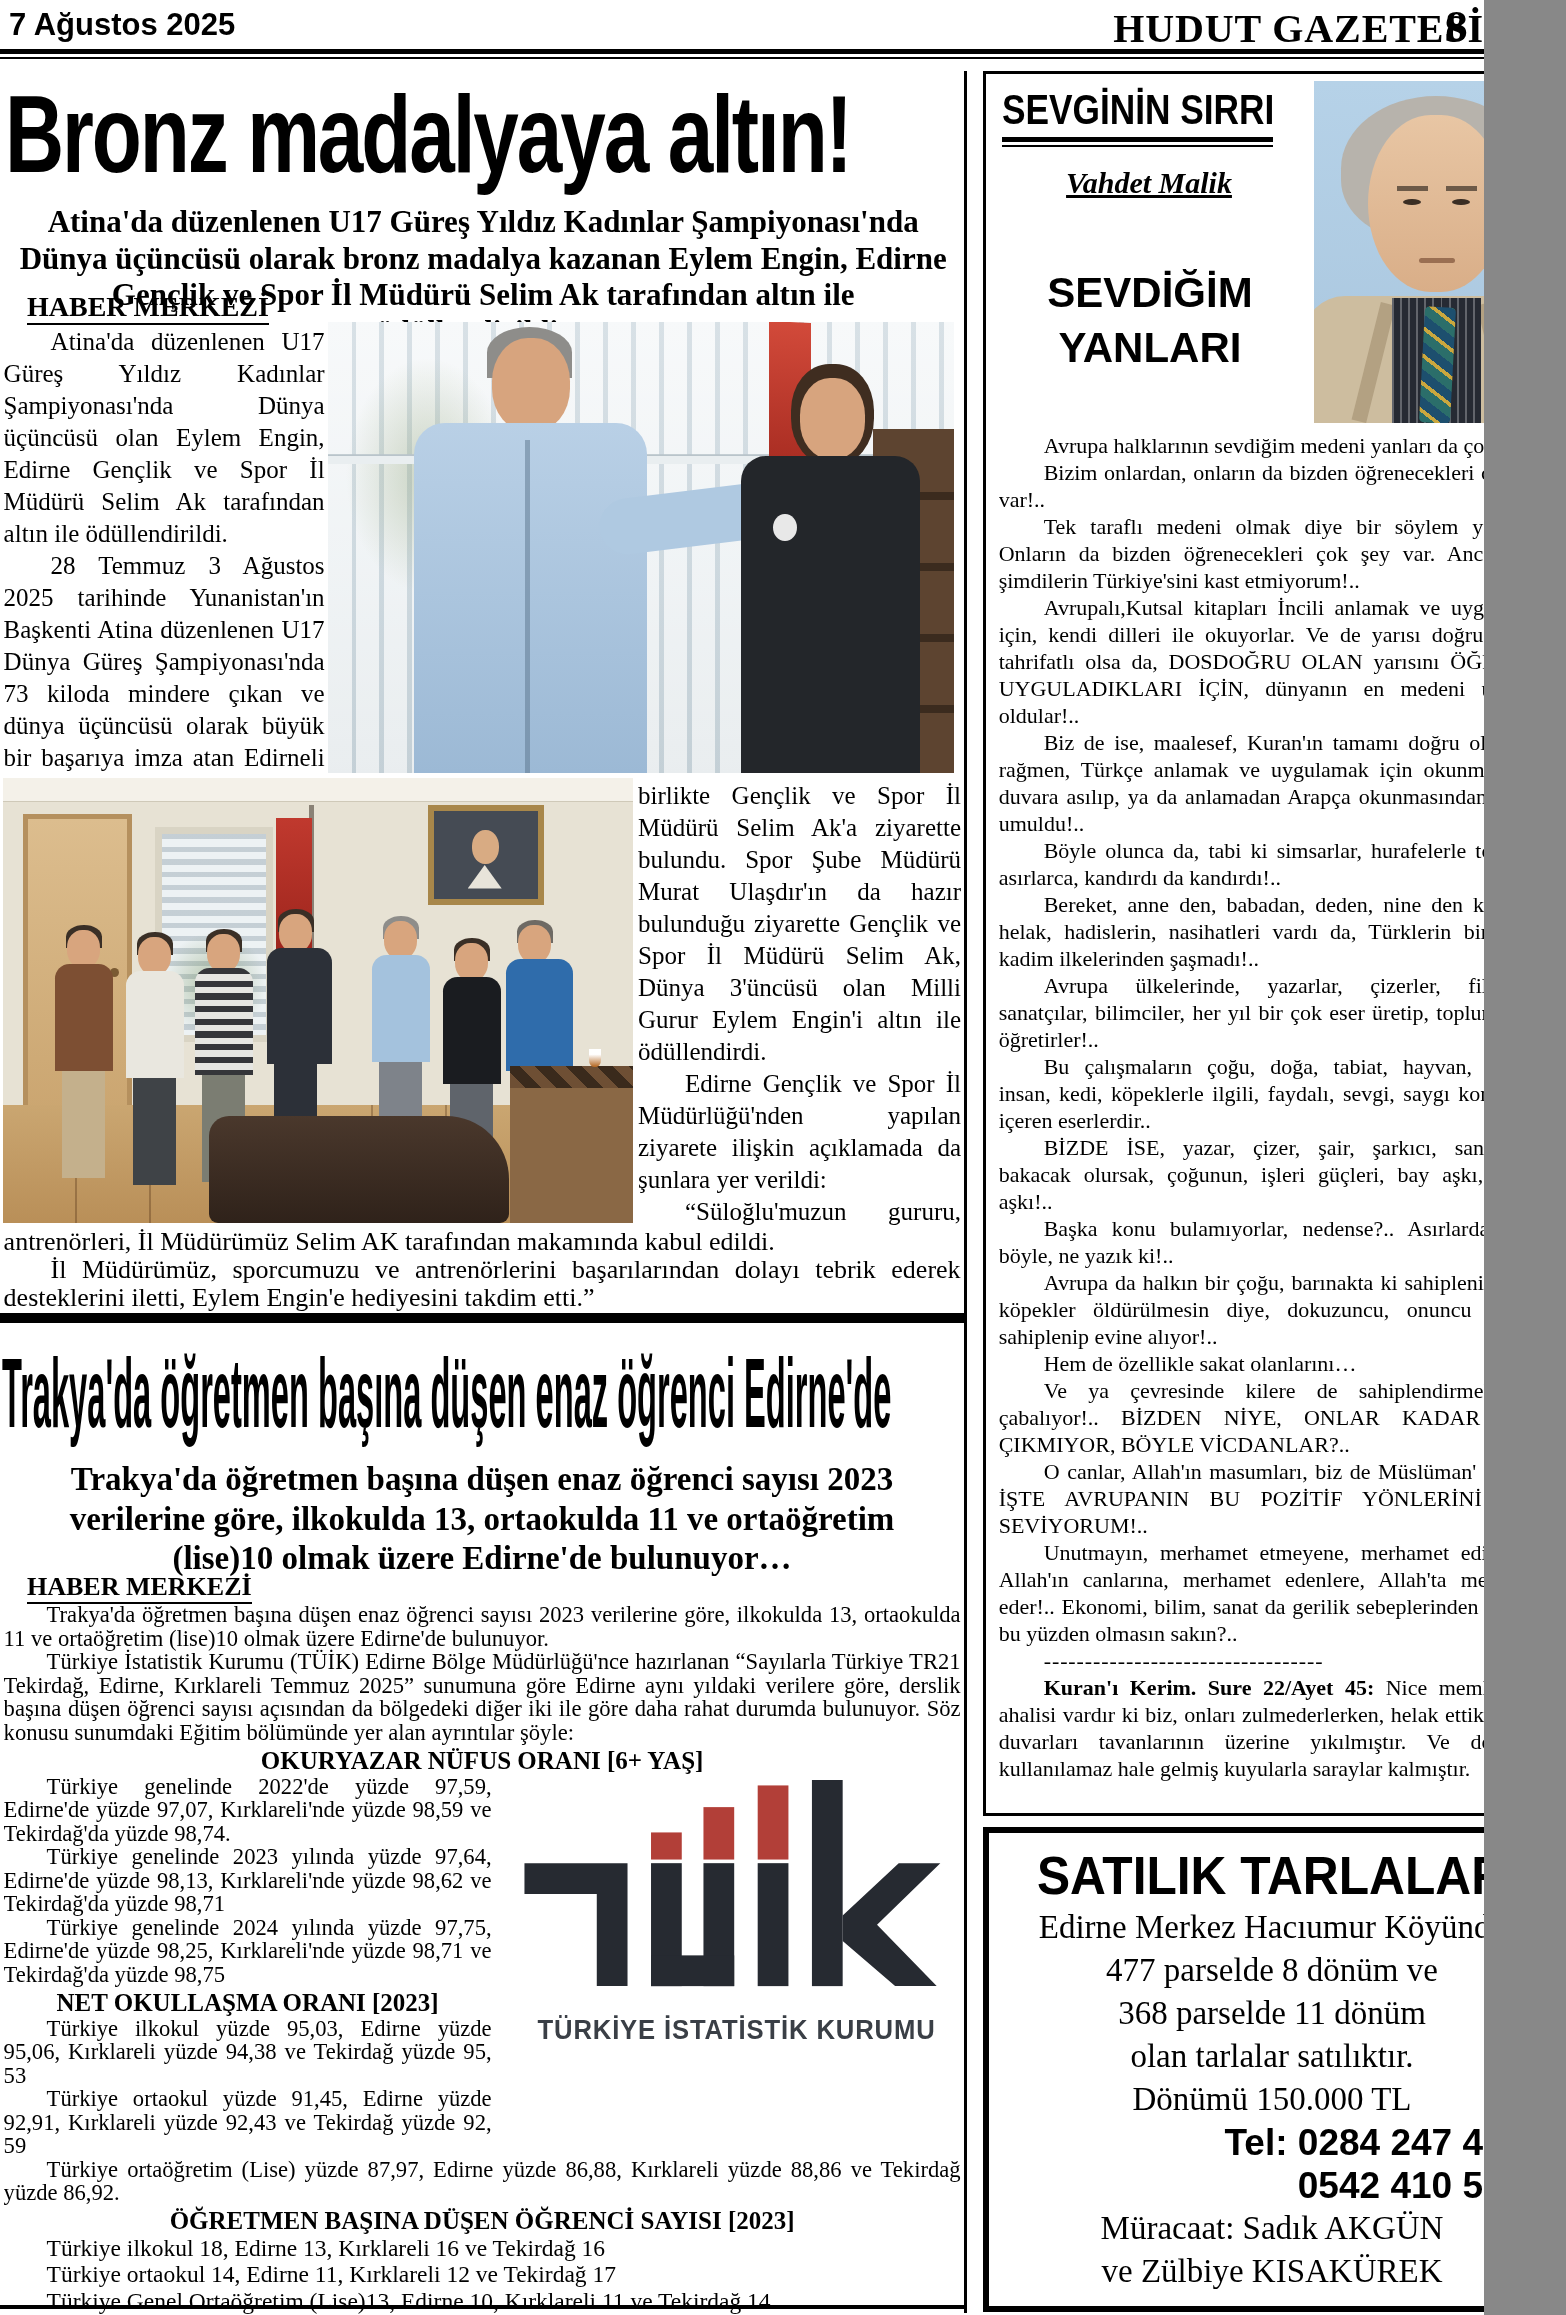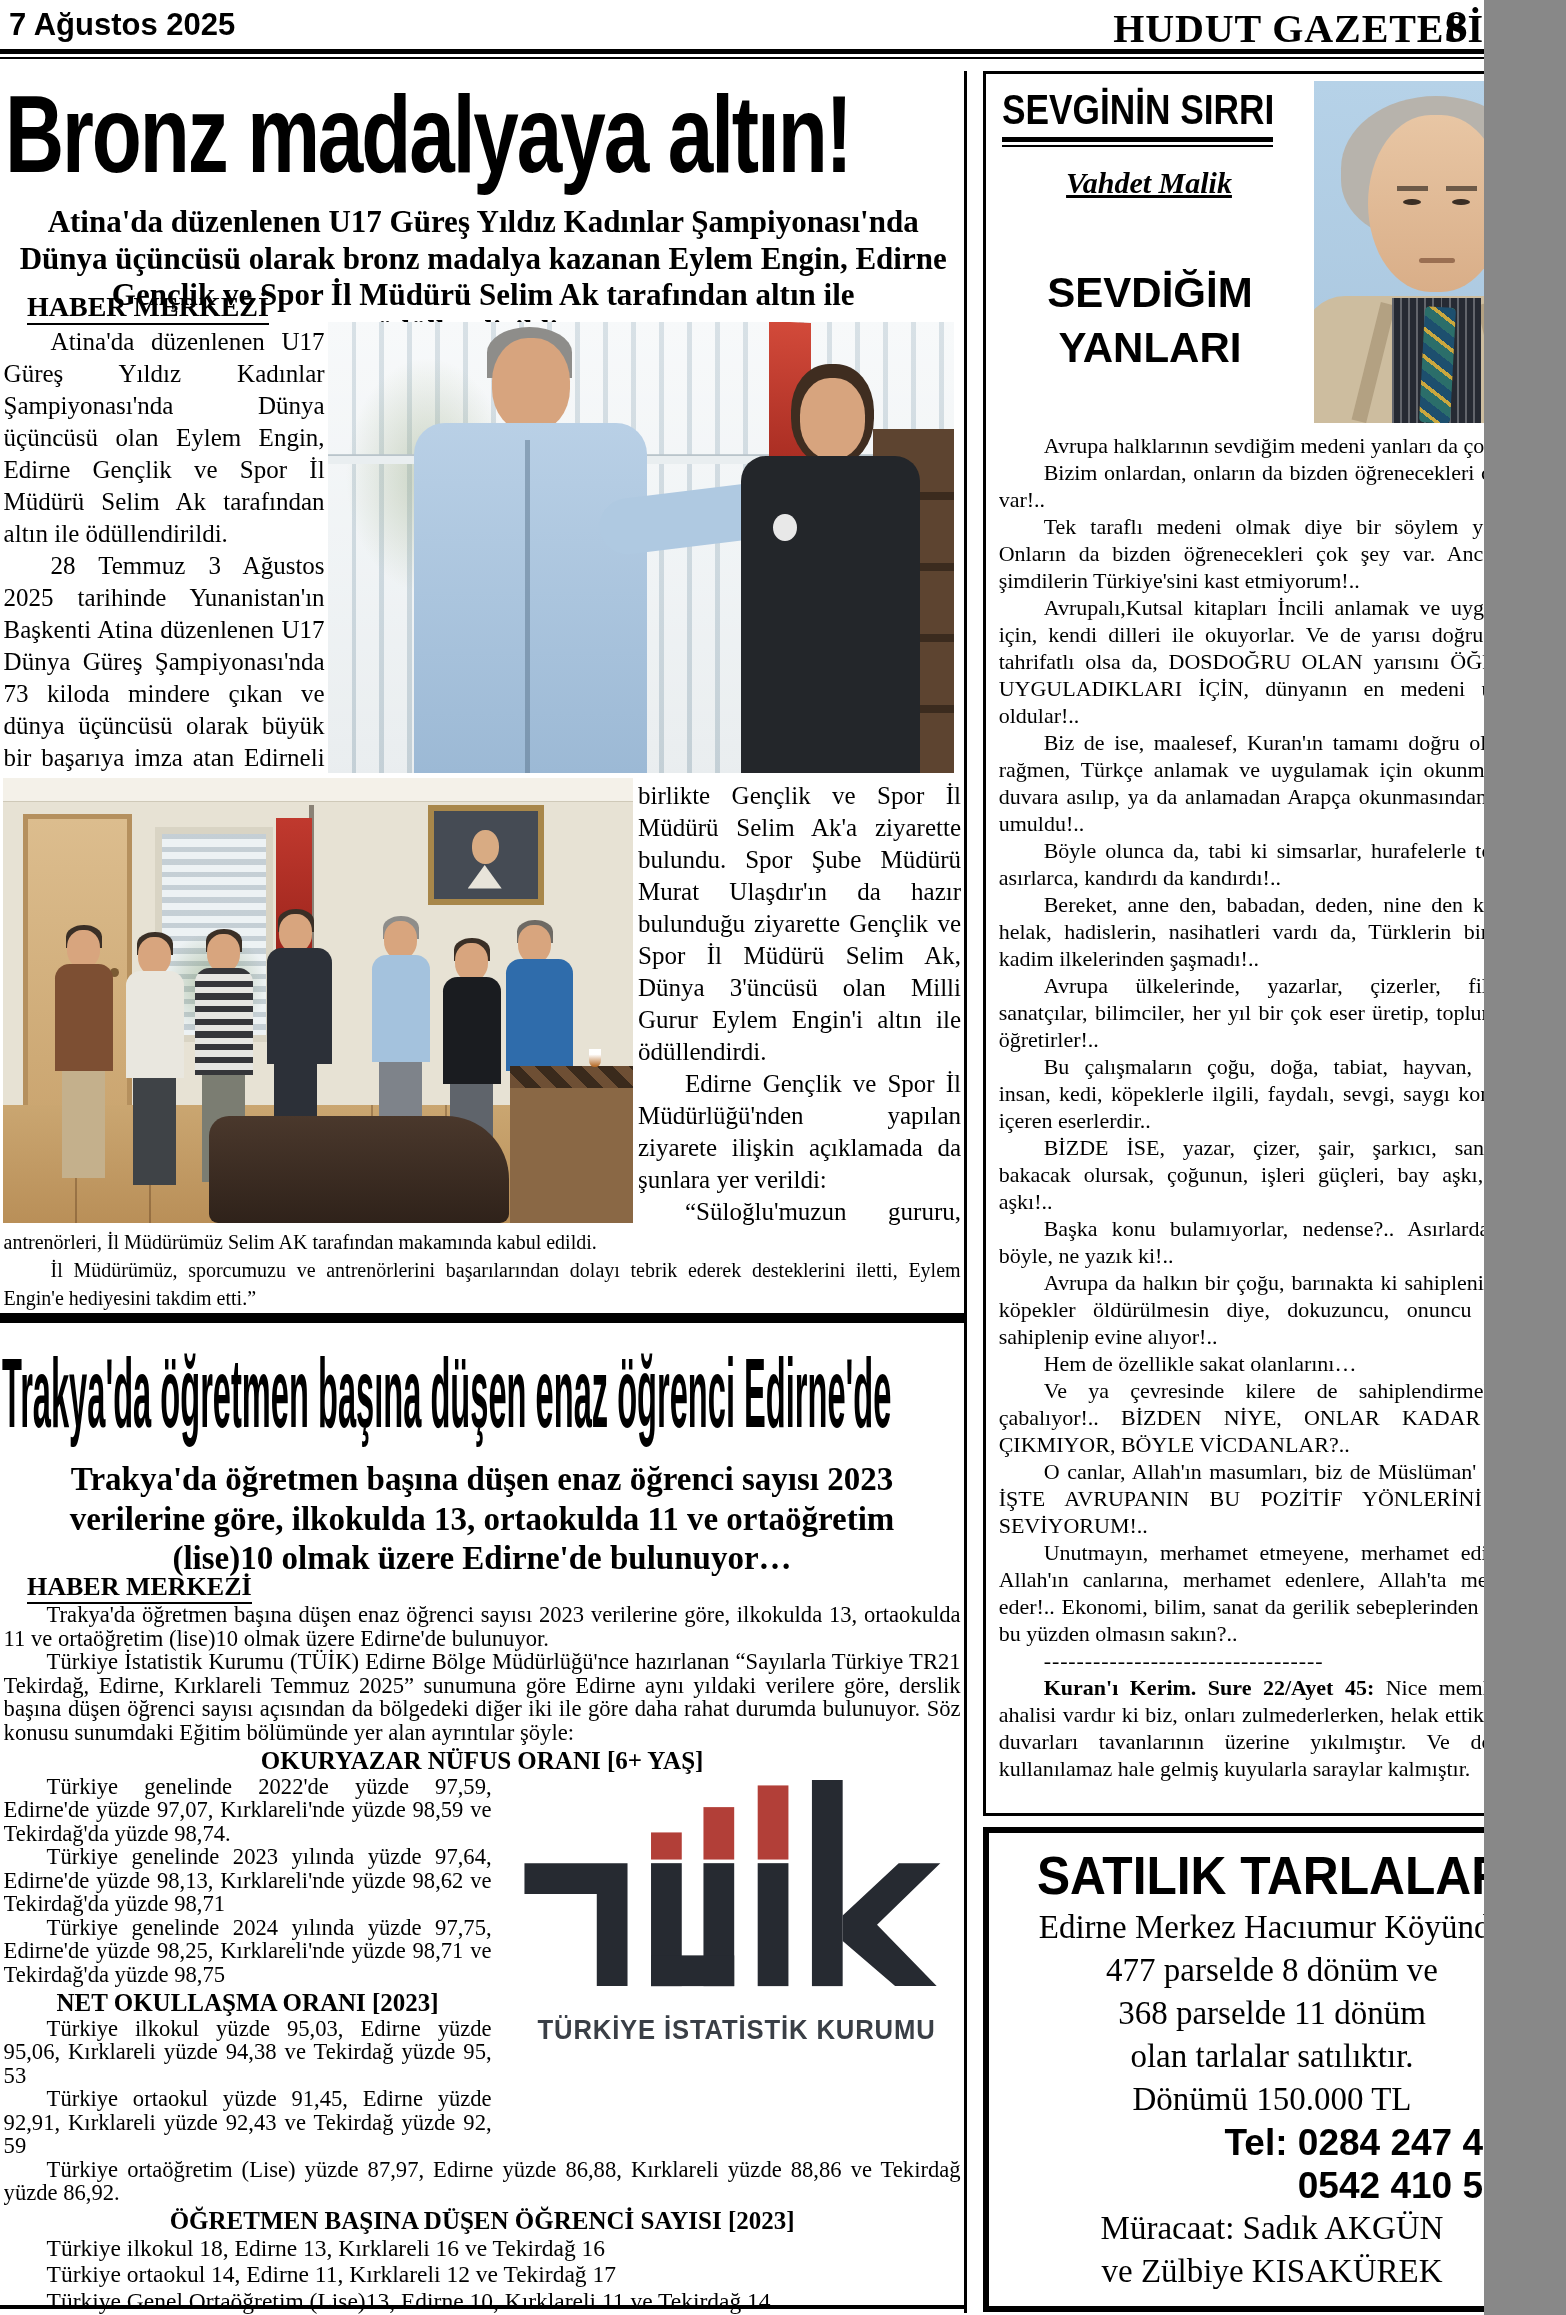--- a/index.html
+++ b/index.html
@@ -23,21 +23,21 @@
   .a1-sub{left:7.2px;top:204px;width:952px;text-align:center;font-weight:bold;font-size:31px;line-height:1.18;}
   .kicker{font-weight:bold;font-size:28px;}
   .kicker span{border-bottom:2.7px solid #000;padding-bottom:0.9px;}
   .kicker1{left:27px;top:291px;}
   .newscol{font-size:25px;text-align:justify;line-height:32px;overflow:hidden;}
   .newscol p{margin:0;}
   .it-p{text-indent:47px;}
   .it-pn{text-indent:0;}
   .col1{left:3.6px;top:326px;width:321px;height:449px;}
   .col2{left:638px;top:780px;width:323px;height:445px;line-height:32px;}
-  .tail{left:3.6px;top:1228px;width:957px;height:87px;line-height:28px;font-size:20px;}
+  .tail{left:3.6px;top:1228px;width:957px;height:87px;line-height:28px;font-size:26px;}
   .rule2{left:0;top:1313px;width:964px;height:10px;background:#000;}
 
   
   .photo{overflow:hidden;}
   .photo *{position:absolute;}
   .photo1{left:328px;top:322px;width:626px;height:451px;background:linear-gradient(180deg,#eef2f4,#dde5e9 55%,#cfd8dc);}
   .p1-blinds{left:0;top:0;width:100%;height:100%;background:repeating-linear-gradient(90deg,rgba(255,255,255,.55) 0 23.5px,rgba(175,192,203,.35) 23.5px 28px);}
   .p1-tree{left:18px;top:36px;width:163px;height:235px;background:radial-gradient(closest-side,rgba(140,160,115,.4),transparent);}
   .p1-mullion{left:0;top:134px;width:100%;height:8.1px;background:#e9eef0;box-shadow:0 -1.8px 0 #b9c4ca;}
   .p1-flag{left:441px;top:0;width:42px;height:156px;background:linear-gradient(180deg,#d24a3a,#a52a20);transform:skewY(3deg);}

